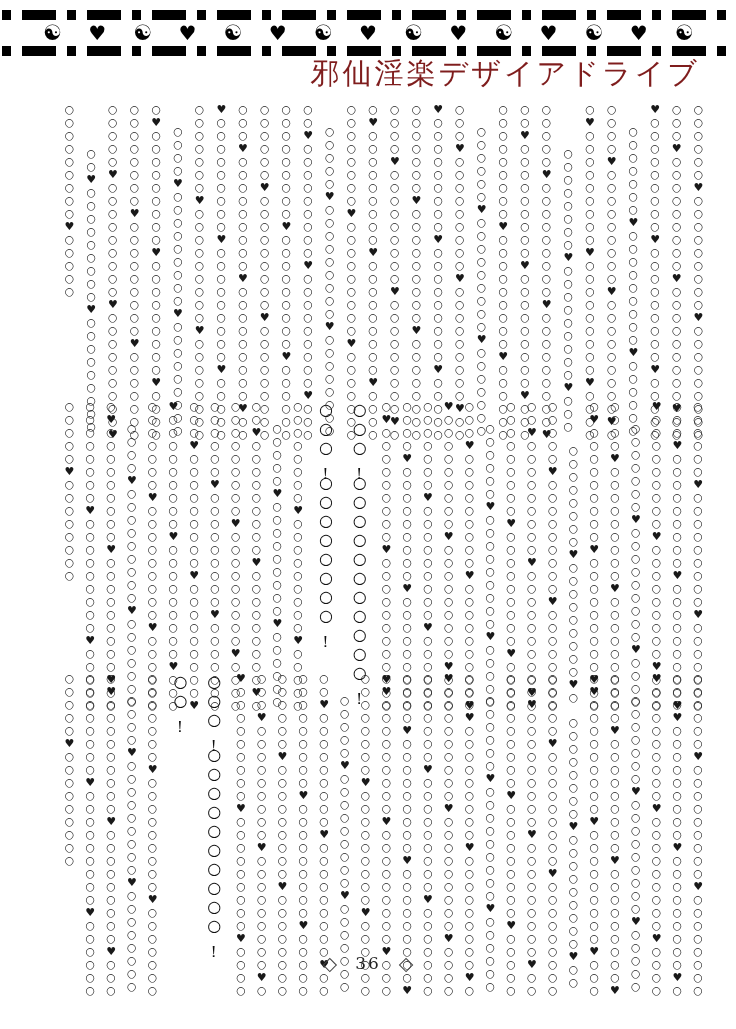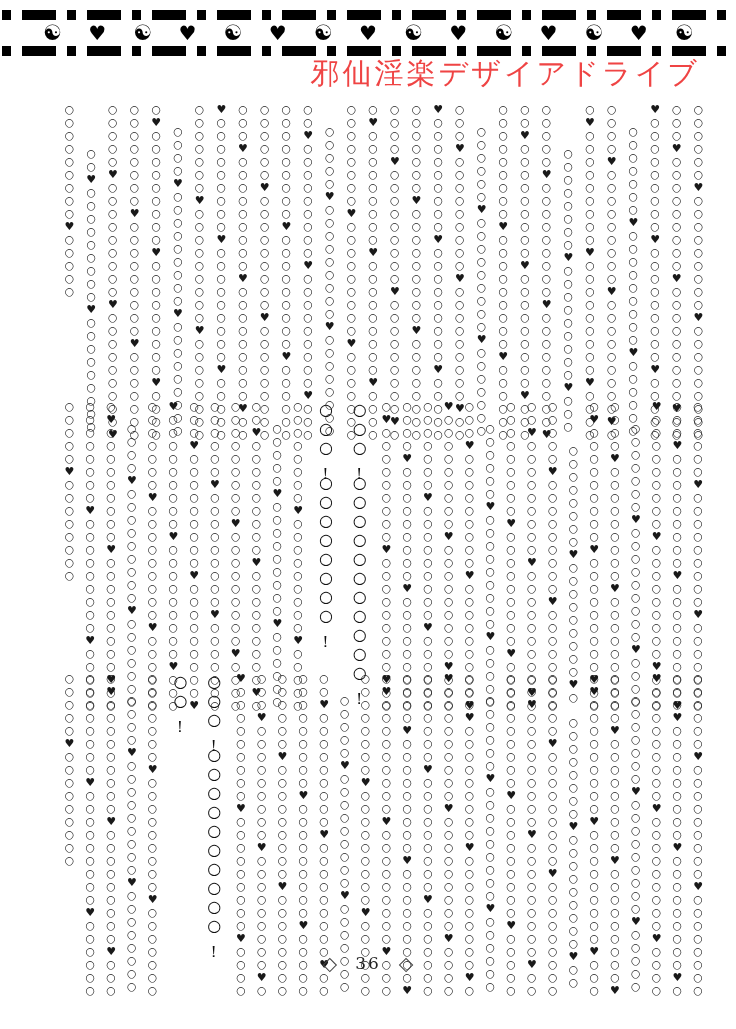--- a/index.html
+++ b/index.html
@@ -26,21 +26,21 @@
     height:26px;padding:0 16px;
   }
   .icon-row .bicon{font-size:20px;line-height:1;color:#000;
     font-family:"DejaVu Sans","Liberation Sans",sans-serif;}
   .icon-row .bicon.yin-yang{font-size:21px;}
 
   
   .title{
     position:absolute;top:54px;right:36px;margin:0;
     font-family:"DejaVu Sans","Liberation Sans",sans-serif;
-    font-weight:400;font-size:29px;letter-spacing:3px;color:#ef4444;
+    font-weight:400;font-size:29px;letter-spacing:3px;color:#7f1d1d;
   }
 
   
   .tblock{
     position:absolute;left:64px;width:640px;
     display:flex;flex-direction:row-reverse;justify-content:space-between;
     align-items:flex-start;
   }
   #block-1{top:103px;height:296px;}
   #block-2{top:400px;height:270px;}

